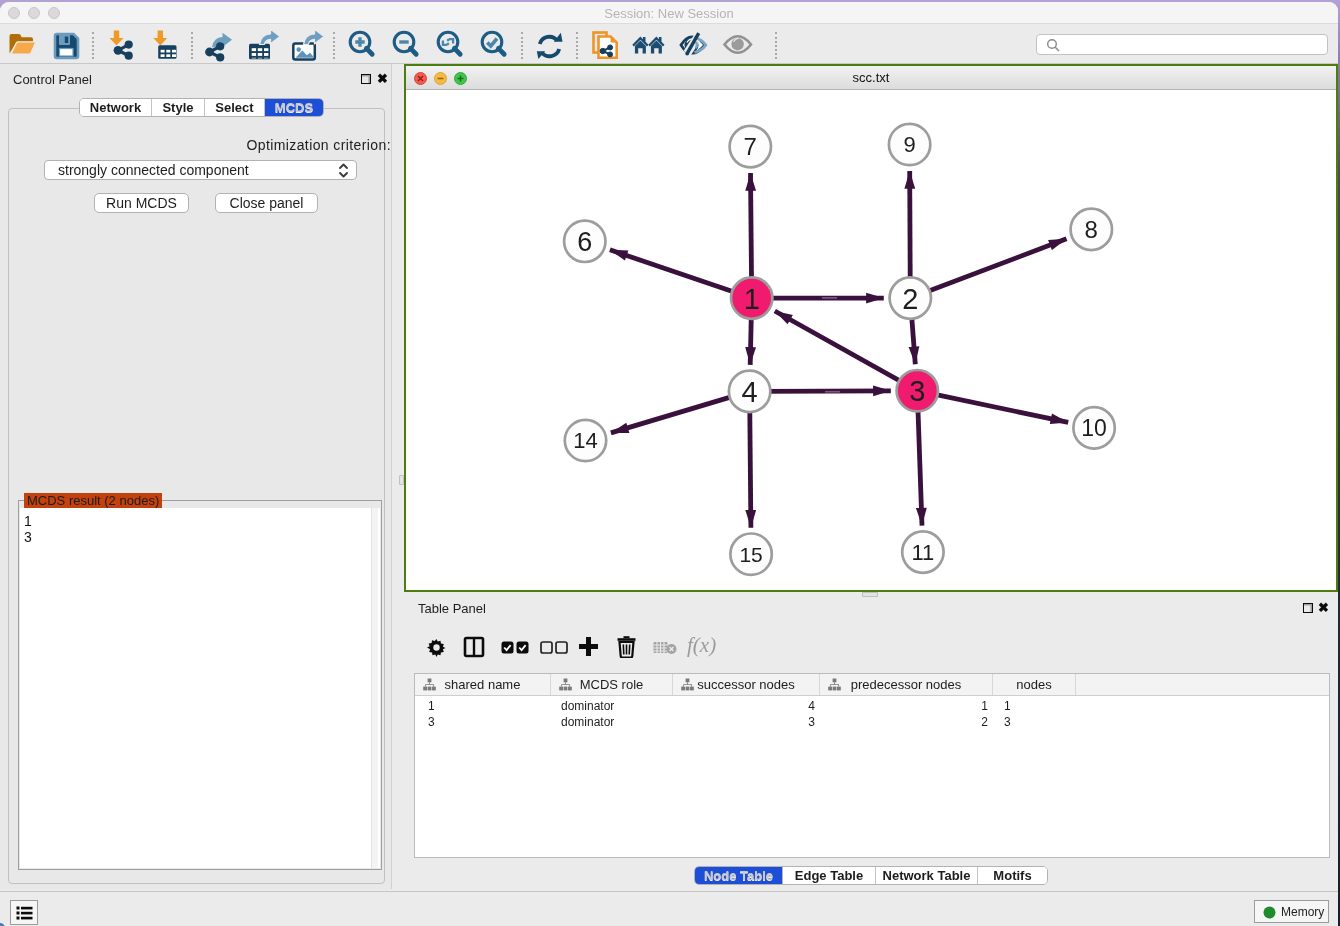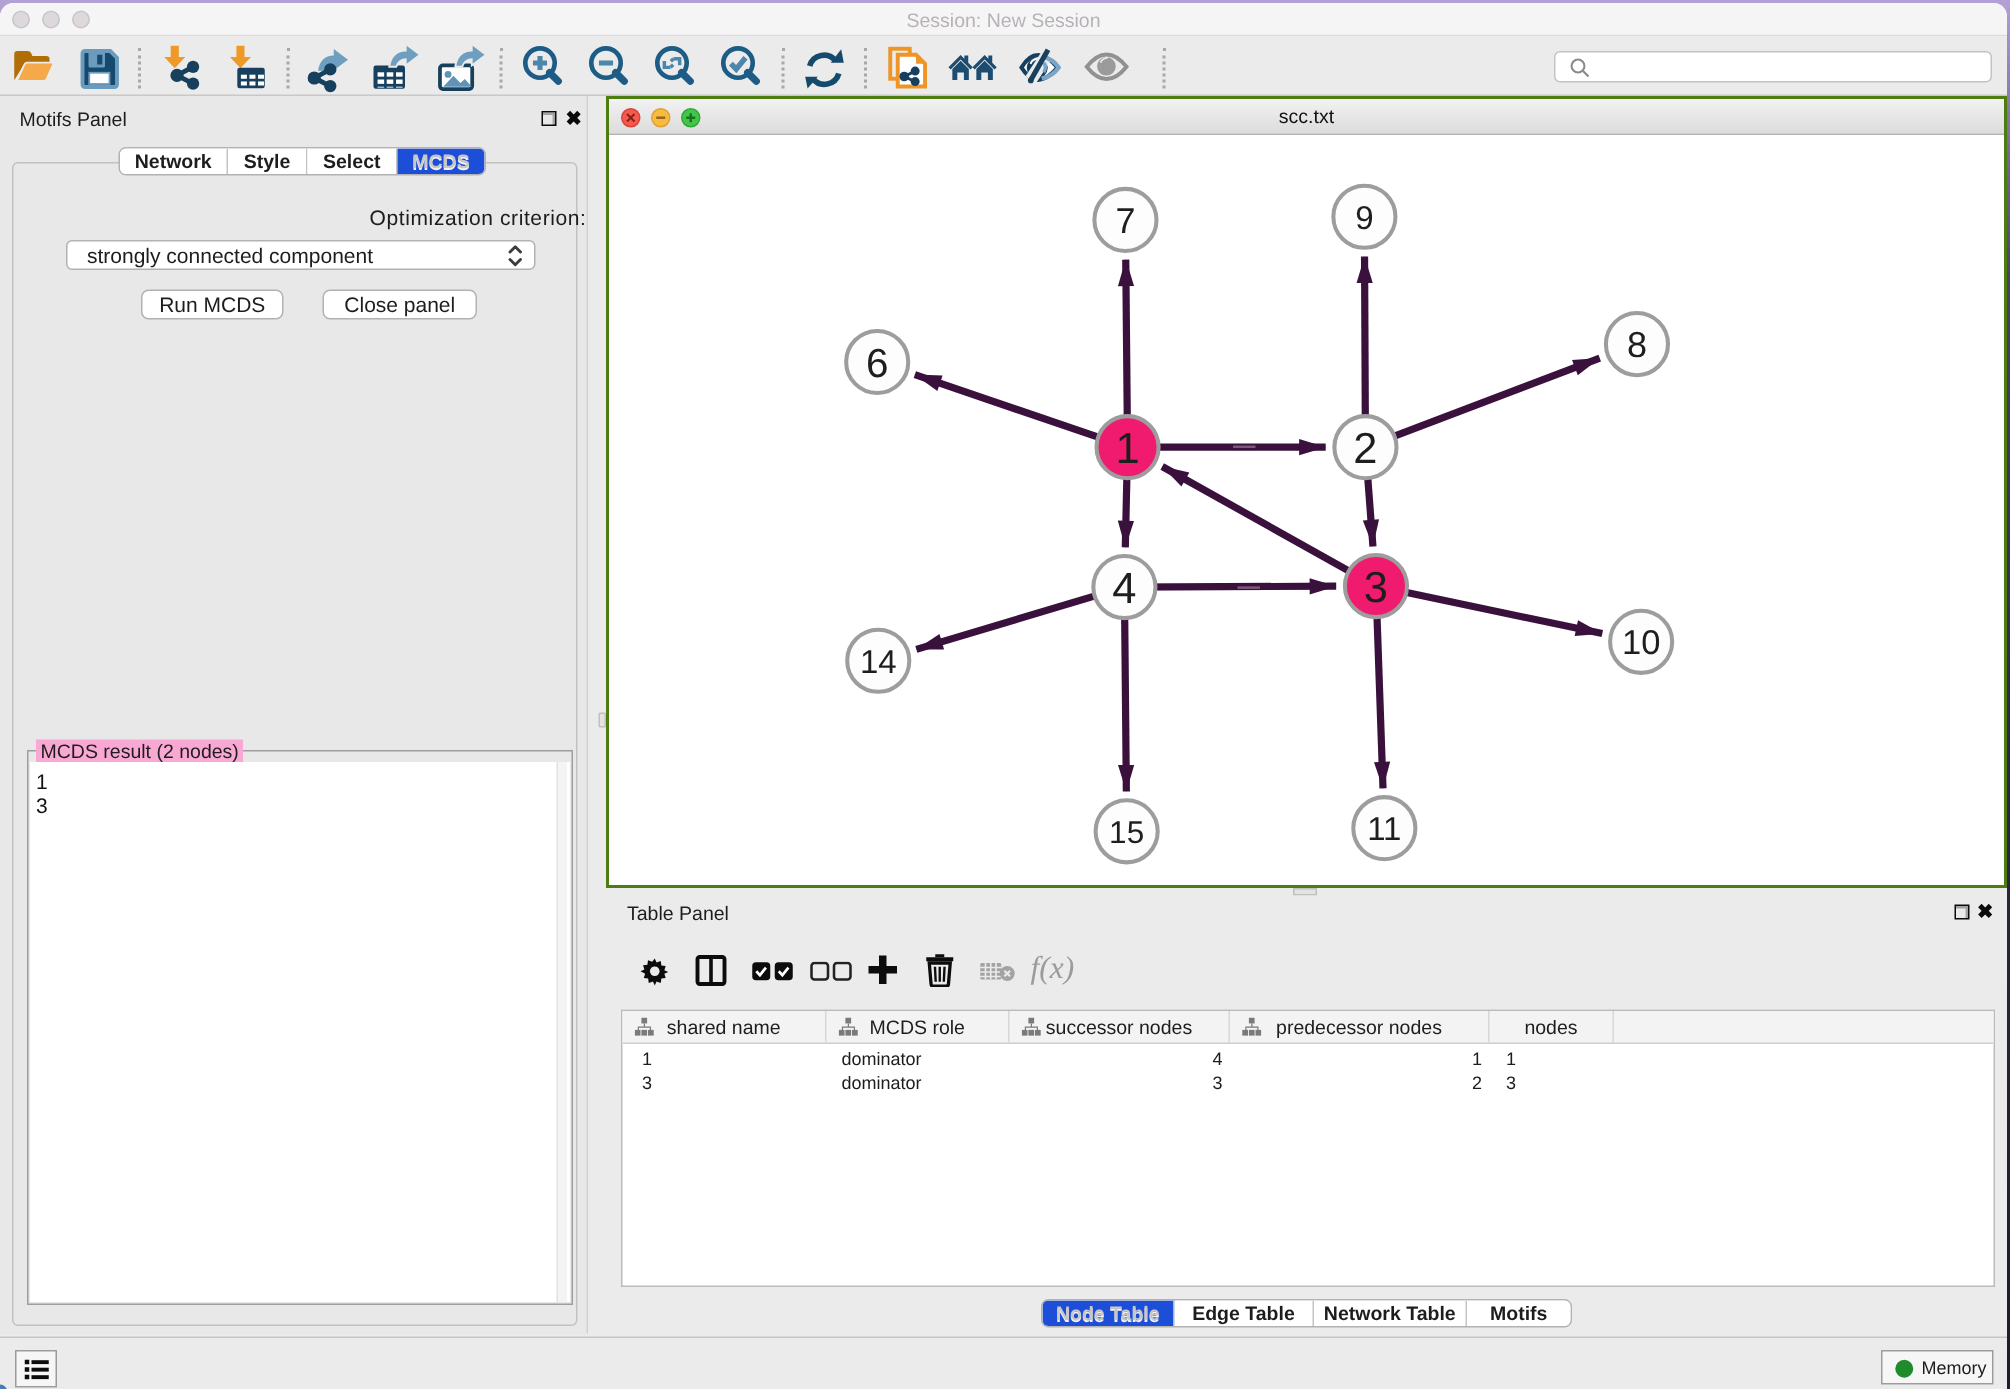--- a/index.html
+++ b/index.html
@@ -38,21 +38,21 @@
     border:1px solid #c2c1c2; border-radius:4px; background:#e9e8e9; }
   #opt-label { position:absolute; left:0; top:73px; width:100%; text-align:right;
     font-size:14px; color:#1d1d1d; letter-spacing:0.4px; }
   #combo { position:absolute; left:44px; top:96px; width:313px; height:20px; background:#fff;
     border:1px solid #b3b2b3; border-radius:4px; font-size:14px; color:#1d1d1d; }
   #combo span.txt { position:absolute; left:13px; top:1px; }
   .btn { position:absolute; height:20px; background:#fff; border:1px solid #b3b2b3;
     border-radius:5px; font-size:14px; color:#1d1d1d; text-align:center; line-height:18px; }
   #fieldset { position:absolute; left:18px; top:436px; width:364px; height:370px;
     border:1px solid #9f9e9f; }
-  #fs-legend { position:absolute; left:5px; top:-8px; background:#f9a8d4; padding:0 3px;
+  #fs-legend { position:absolute; left:5px; top:-8px; background:#c2410c; padding:0 3px;
     font-size:13px; color:#1d1d1d; }
   #fs-white { position:absolute; left:1px; top:7px; width:360px; height:360px; background:#fff; }
   #fs-scroll { position:absolute; right:2px; top:0px; width:7px; height:360px;
     background:#f4f4f4; border-left:1px solid #e3e3e3; }
   #statusbar { position:absolute; left:0; top:889px; width:1338px; height:35px;
     background:#ebebeb; border-top:1px solid #c6c5c6; }
   #list-btn { position:absolute; left:10px; top:8px; width:28px; height:25px;
     background:#f6f6f6; border:1px solid #9d9c9d; }
   #mem-btn { position:absolute; left:1254px; top:8px; width:75px; height:23px;
     background:#f6f6f6; border:1px solid #9d9c9d; font-size:12px; color:#1d1d1d; }
@@ -244,21 +244,21 @@
     </svg>
     <div class="tsep" style="left:775px;"></div>
     <div id="searchbox">
       <svg width="15" height="15" viewBox="0 0 15 15" style="position:absolute; left:9px; top:3px;">
         <circle cx="6" cy="6" r="4.3" fill="none" stroke="#8a8a8a" stroke-width="1.4"></circle>
         <path d="M9.2 9.2 L13 13" stroke="#8a8a8a" stroke-width="1.5"></path>
       </svg>
     </div>
   </div>
   <div id="cpanel">
-    <div id="cp-title">Motifs Panel</div>
+    <div id="cp-title">Control Panel</div>
     <div class="float-ic" style="left:361px; top:10px;"></div>
     <div class="close-ic" style="left:377px; top:10px;">✖</div>
     <div id="cp-pane"></div>
     <div id="cp-tabs">
       <div class="tabgrp">
         <div class="tab" style="width:72px;">Network</div>
         <div class="tab" style="width:53px;">Style</div>
         <div class="tab" style="width:60px;">Select</div>
         <div class="tab sel" style="width:58px;">MCDS</div>
       </div>

